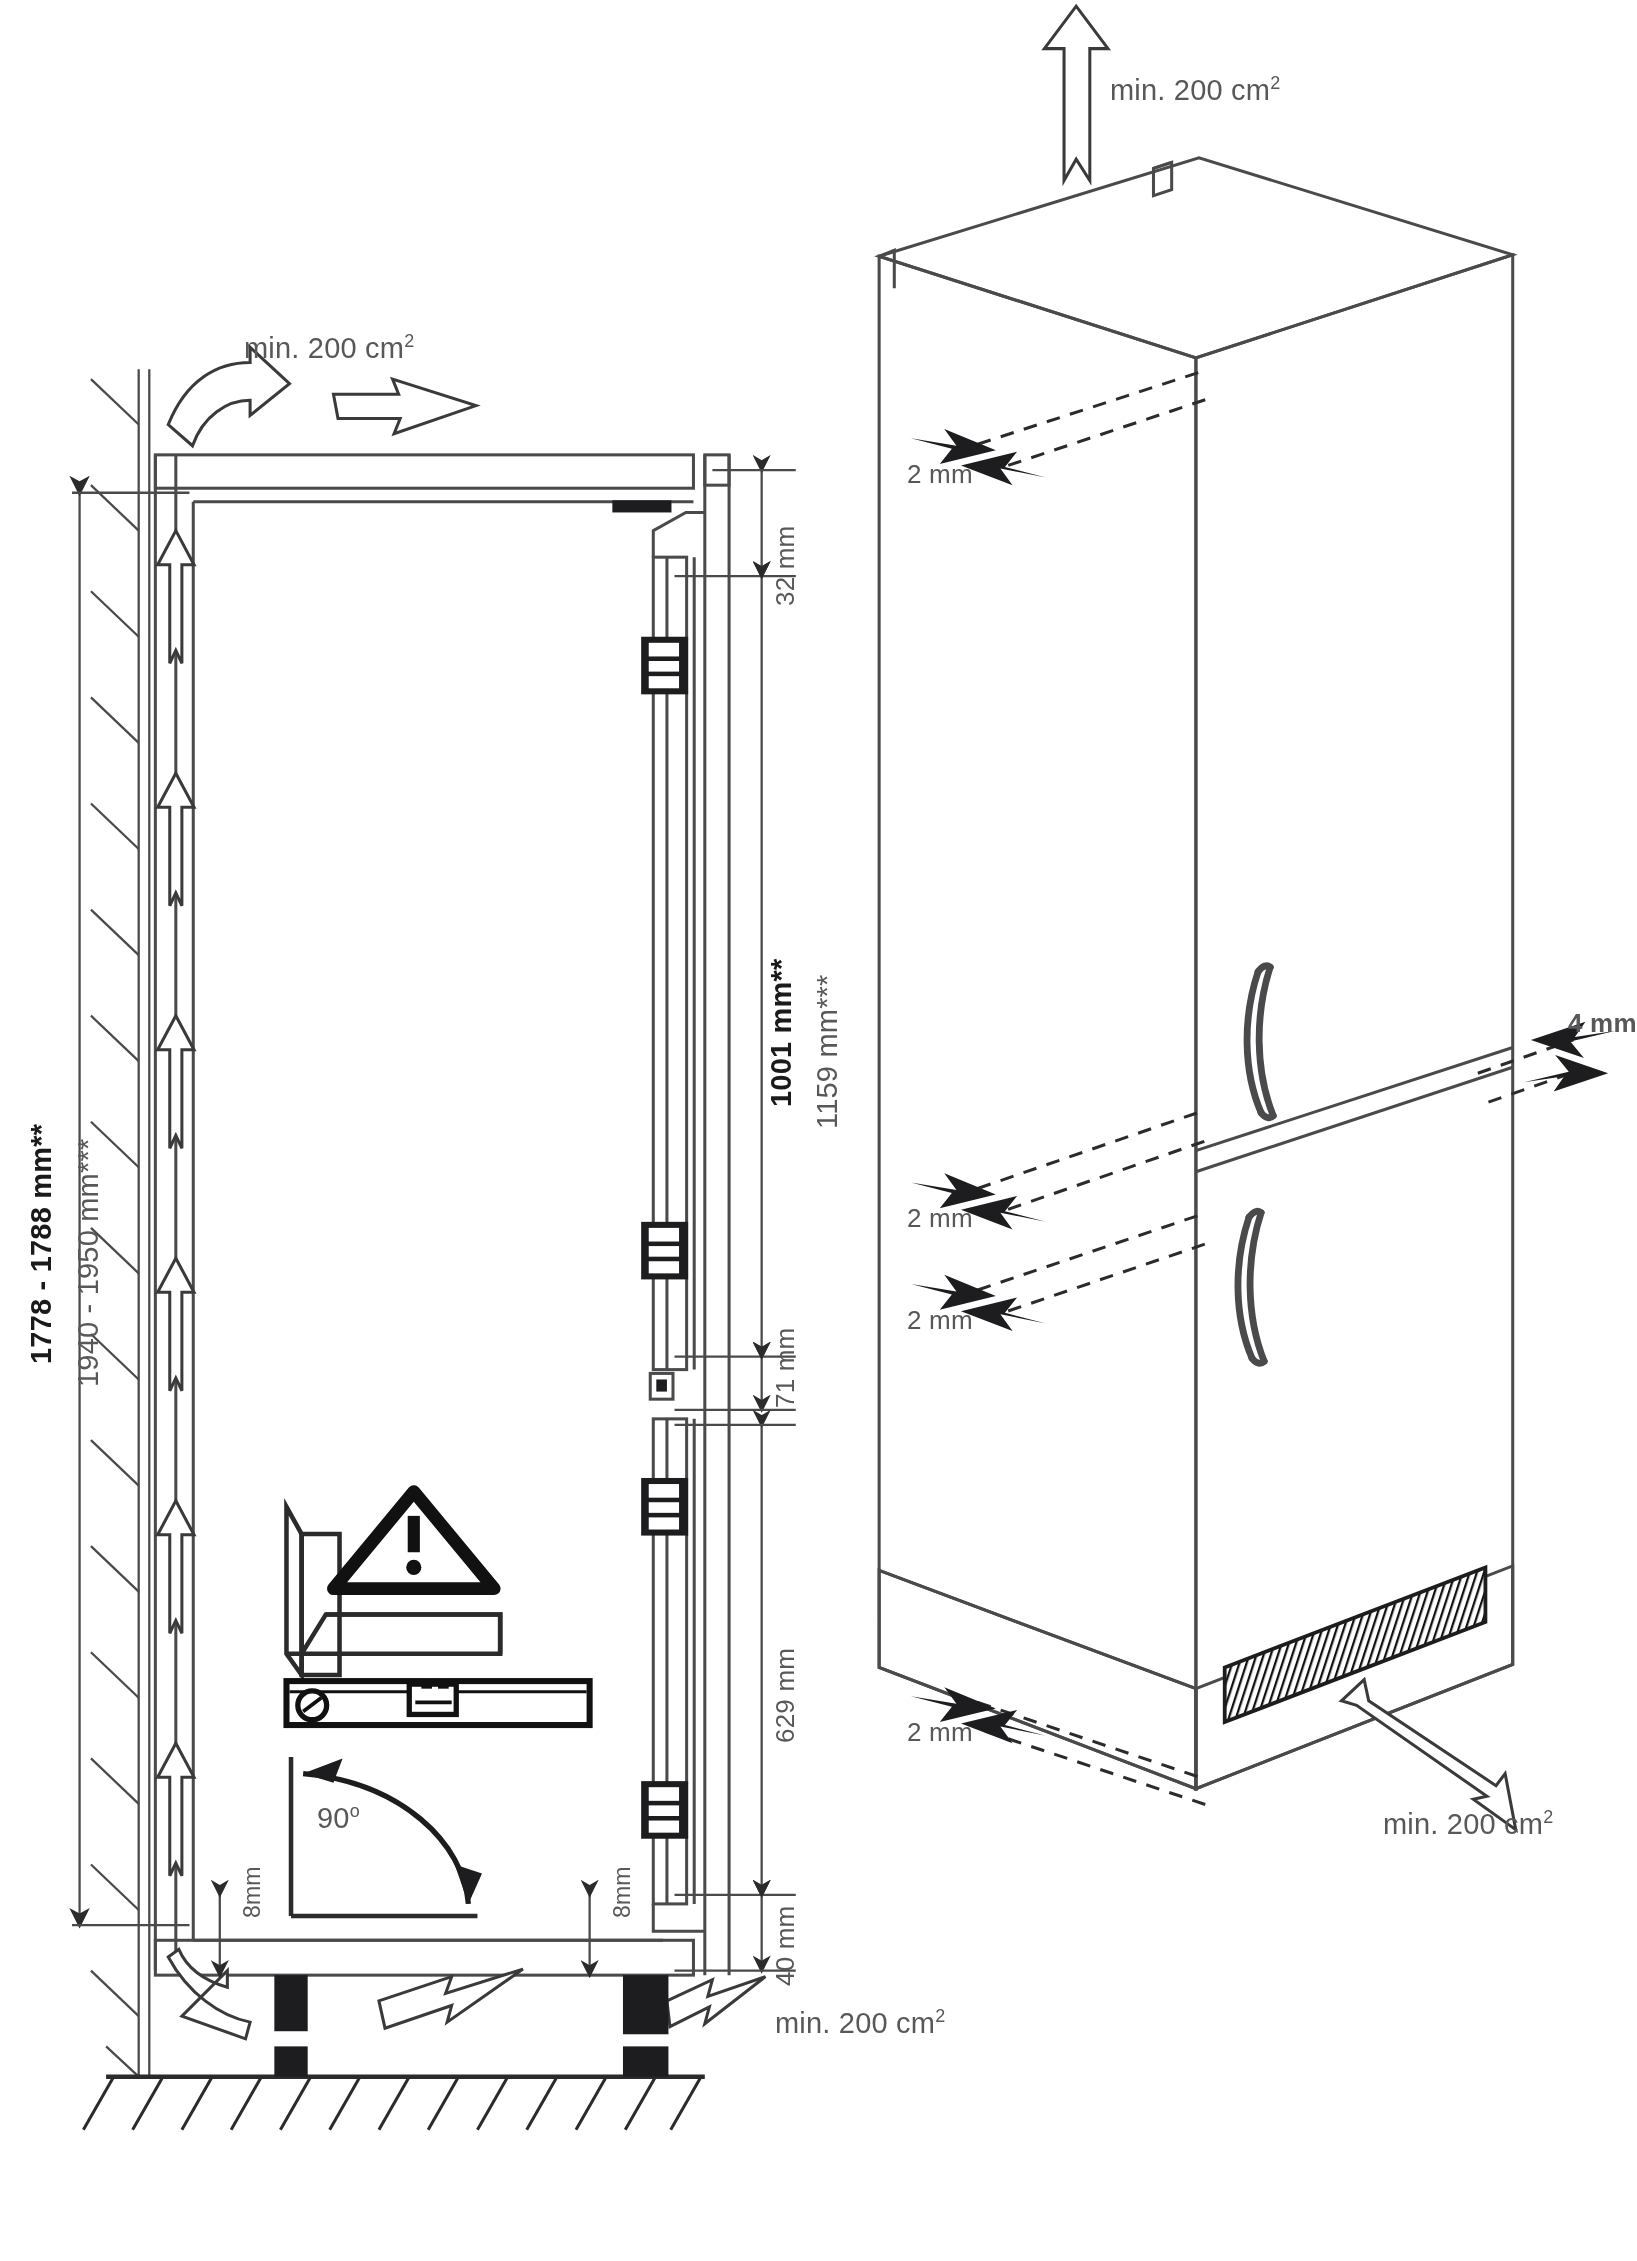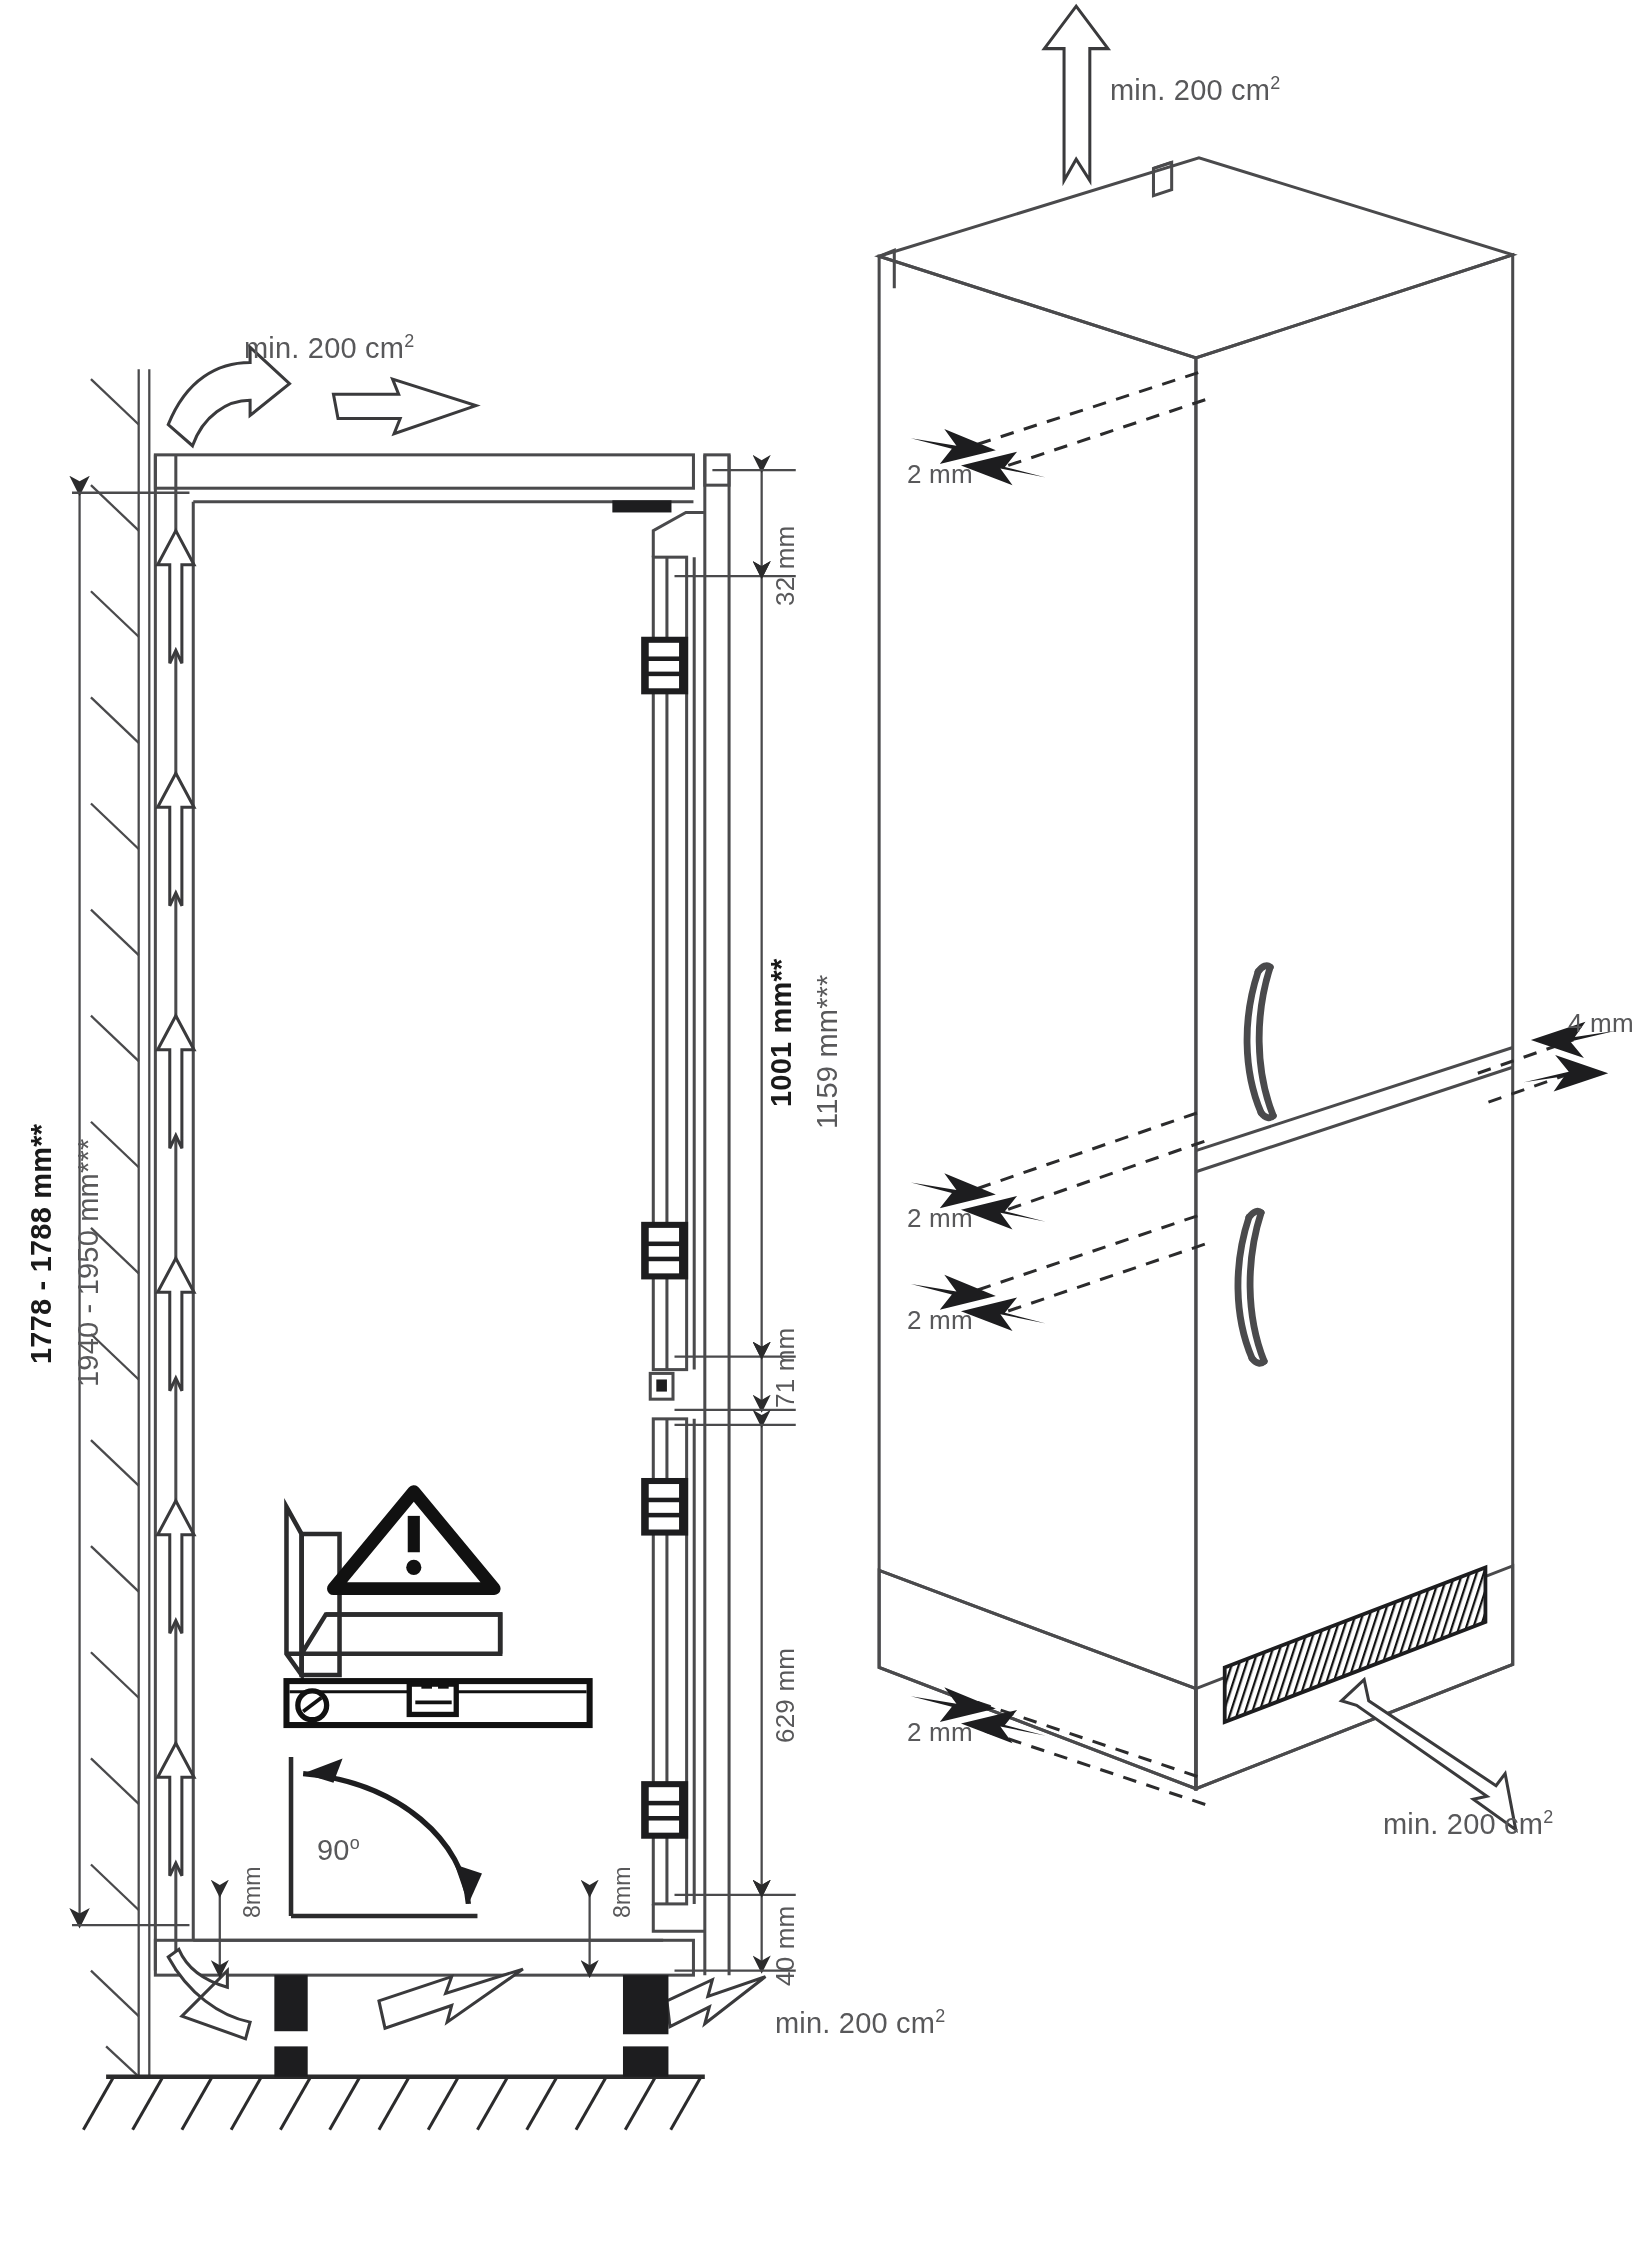--- a/index.html
+++ b/index.html
@@ -384,32 +384,32 @@
   <div class="lbl sz-md rot90" style="left:772px; top:1408px;">71 mm</div>
 
   <div class="lbl sz-md rot90" style="left:772px; top:1743px;">629 mm</div>
 
   <div class="lbl sz-md rot90" style="left:772px; top:1986px;">40 mm</div>
 
   <div class="lbl sz-sm rot90" style="left:241px; top:1918px;">8mm</div>
 
   <div class="lbl sz-sm rot90" style="left:611px; top:1918px;">8mm</div>
 
-  <div class="lbl sz-lg" style="left:317px; top:1804px;margin-top:32px;"><span>90</span><sup>o</sup></div>
+  <div class="lbl sz-lg" style="left:317px; top:1804px;"><span>90</span><sup>o</sup></div>
 
   <div class="lbl sz-lg" style="left:775px; top:2009px;"><span>min. 200 cm</span><sup>2</sup></div>
 
   <div class="lbl sz-lg" style="left:1110px; top:76px;"><span>min. 200 cm</span><sup>2</sup></div>
 
   <div class="lbl sz-md" style="left:907px; top:461px;">2 mm</div>
 
   <div class="lbl sz-md" style="left:907px; top:1205px;">2 mm</div>
 
   <div class="lbl sz-md" style="left:907px; top:1307px;">2 mm</div>
 
   <div class="lbl sz-md" style="left:907px; top:1719px;">2 mm</div>
 
-  <div class="lbl sz-md" style="left:1568px; top:1010px;">4 mm</div>
+  <div class="lbl sz-md" style="left:1568px; top:1010px;font-weight:bold;">4 mm</div>
 
   <div class="lbl sz-lg" style="left:1383px; top:1810px;"><span>min. 200 cm</span><sup>2</sup></div>
 
 </div>
 
 
 </body></html>

